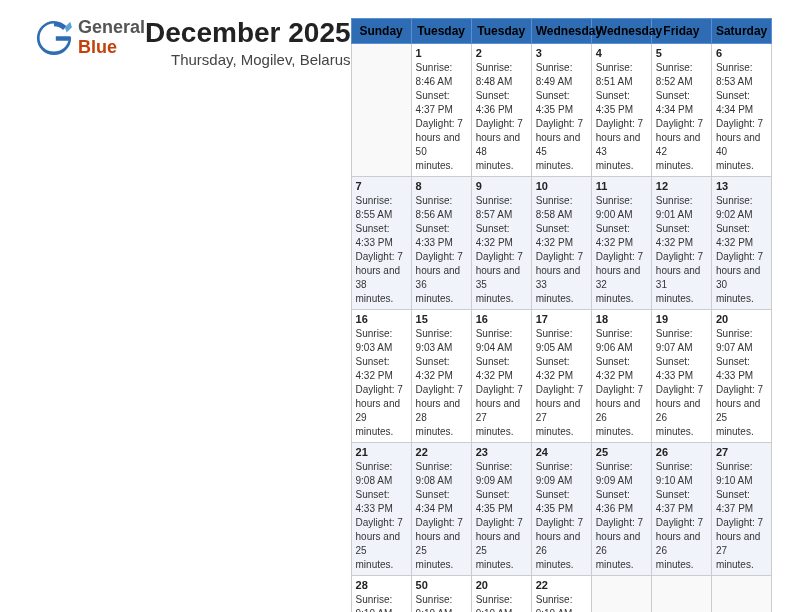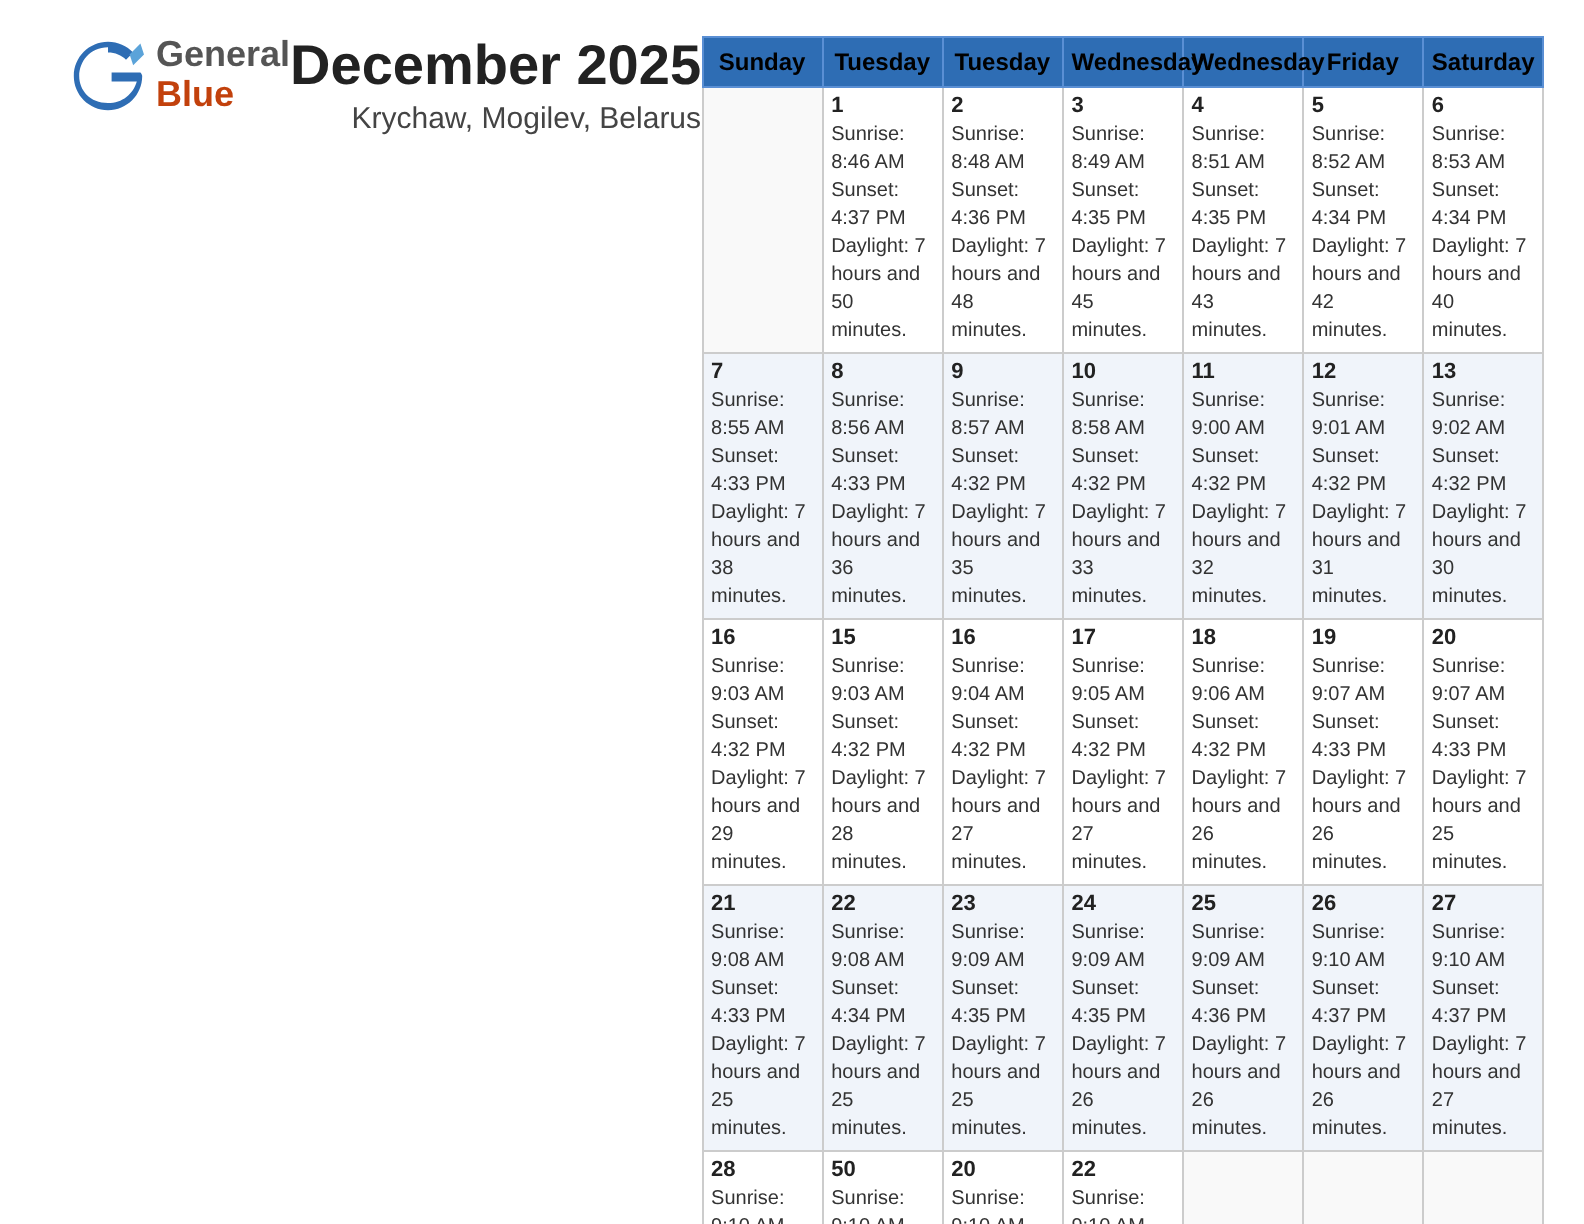--- a/index.html
+++ b/index.html
@@ -105,21 +105,21 @@
         <path d="M20 4 C10 4 4 12 4 20 C4 28 10 35 20 35 C28 35 34 30 36 23 L22 23 L22 18 L38 18 C38.5 18.6 39 19.3 39 20 C39 30.5 30.5 39 20 39 C9.5 39 1 30.5 1 20 C1 9.5 9.5 1 20 1 C25.5 1 30.5 3.3 34 7 L30 11 C27.5 8.5 24 7 20 7 Z" fill="#2e6db4"></path>
         <path d="M32 8 L38 2 L40 8 L34 14 Z" fill="#5ba3d9"></path>
       </svg>
       <div class="logo-text">
         <span class="general">General</span><br>
         <span class="blue">Blue</span>
       </div>
     </div>
     <div class="title-block">
       <div class="month-title">December 2025</div>
-      <div class="location">Krychaw, Mogilev, Belarus</div>
+      <div class="location">Thursday, Mogilev, Belarus</div>
     </div>
   </div>
 
   <table class="calendar">
     <thead>
       <tr>
       <th>Sunday</th>
           <th>Tuesday</th>
           <th>Tuesday</th>
           <th>Wednesday</th>

